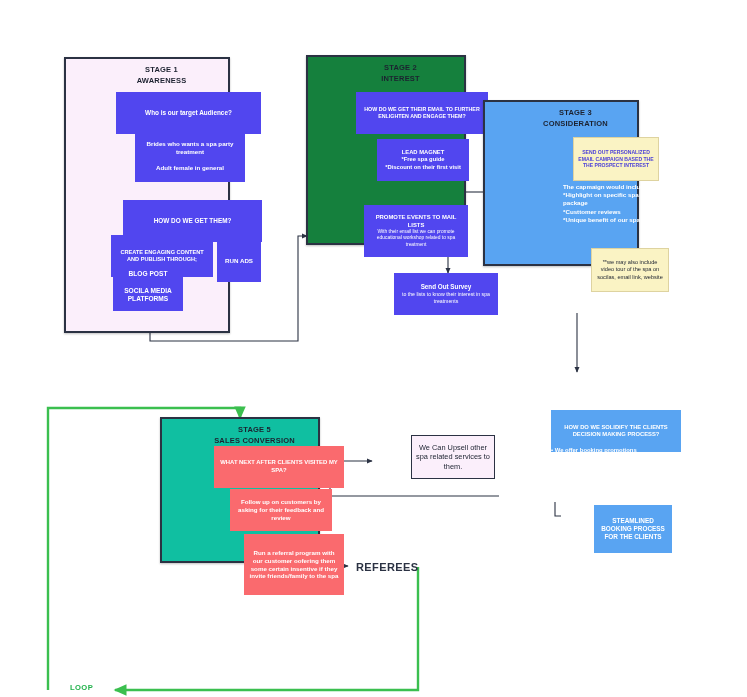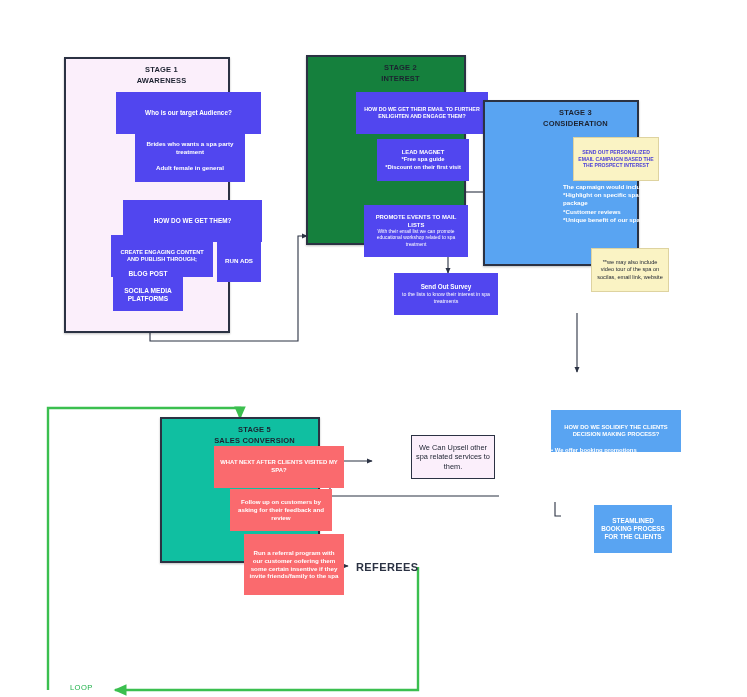--- a/index.html
+++ b/index.html
@@ -48,21 +48,21 @@
     position:absolute;
     color:#ffffff;font-weight:bold;
     white-space:pre-line;line-height:1.32;
     text-align:left;
   }
   .label-dark{
     position:absolute;color:#2b3243;font-weight:bold;
     letter-spacing:.4px;
   }
   .label-green{
-    position:absolute;color:#22b24c;font-weight:normal;
+    position:absolute;color:#22b24c;font-weight:bold;
     letter-spacing:.4px;
   }
   svg{position:absolute;left:0;top:0;overflow:visible;pointer-events:none;}
 </style>
 </head>
 <body>
 
 <div id="canvas">
 
   <svg width="747" height="697">

